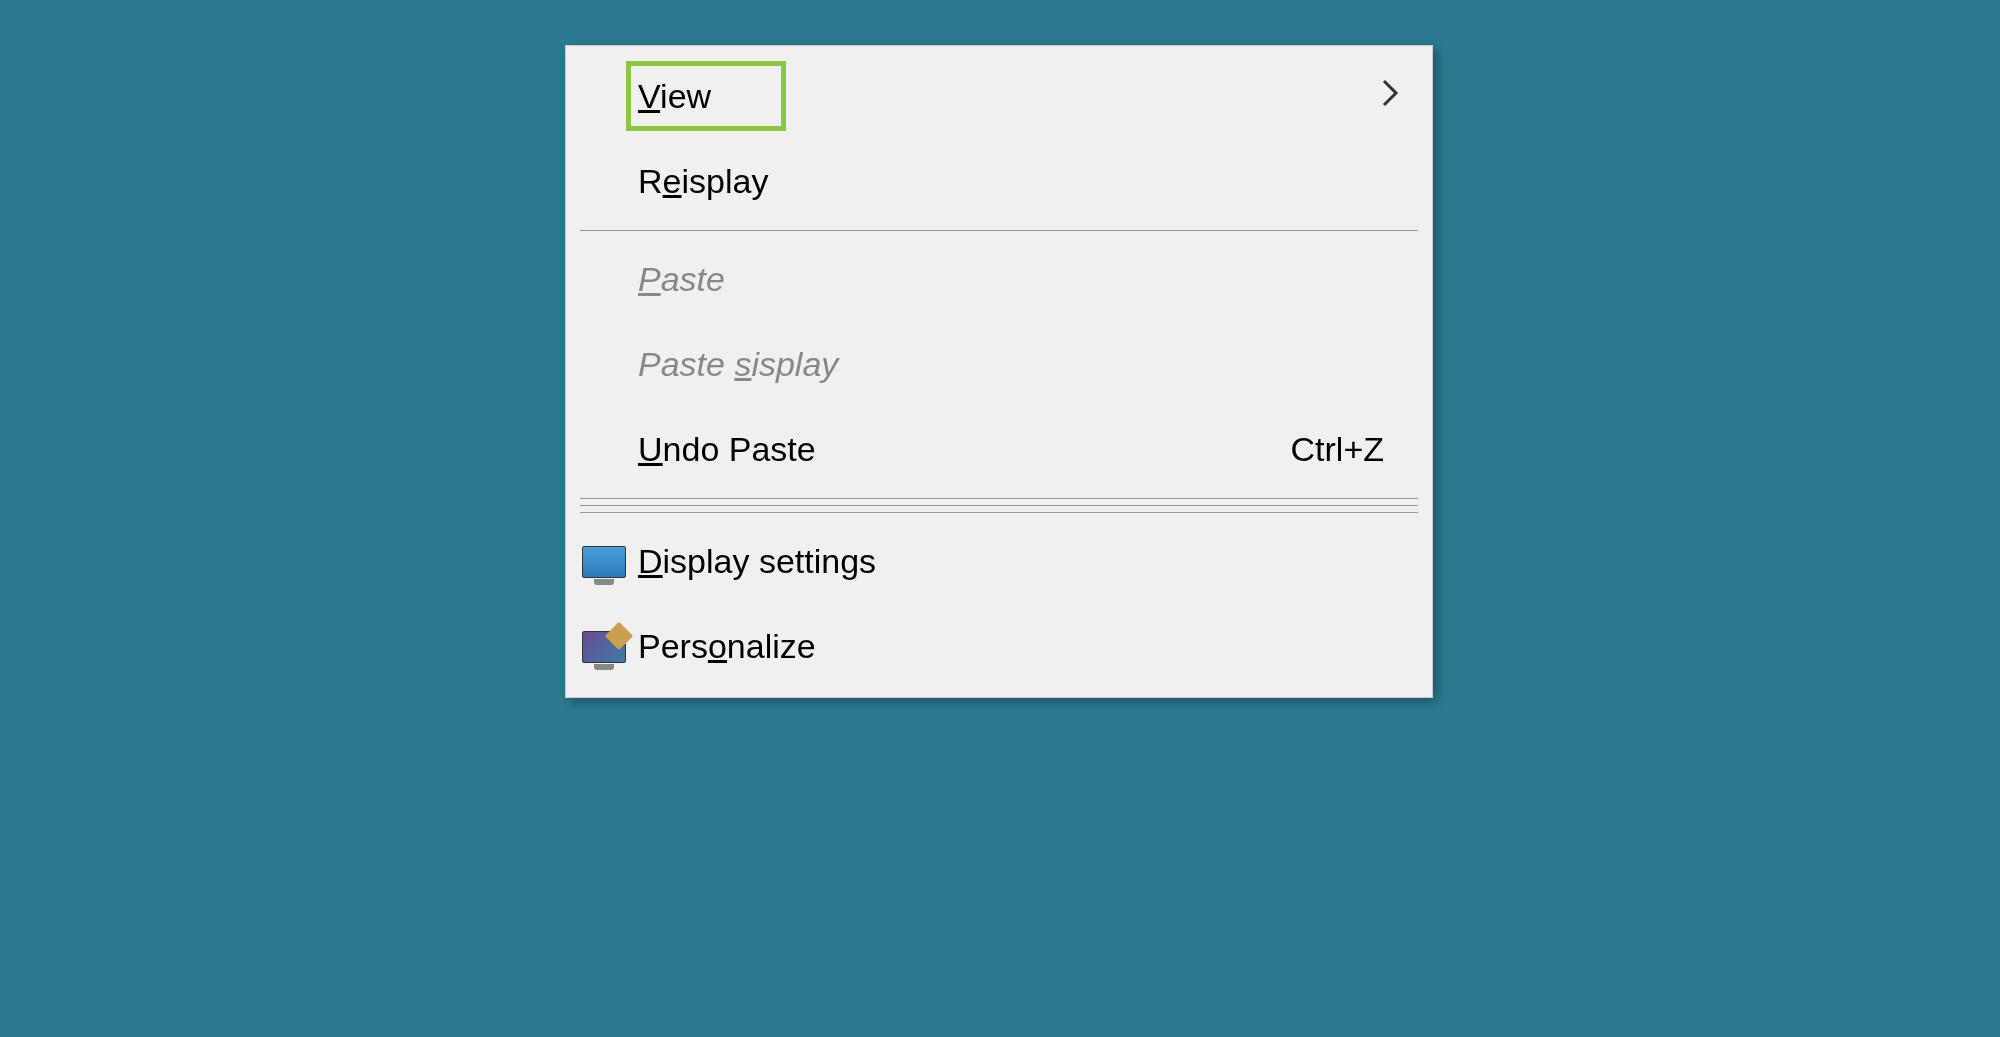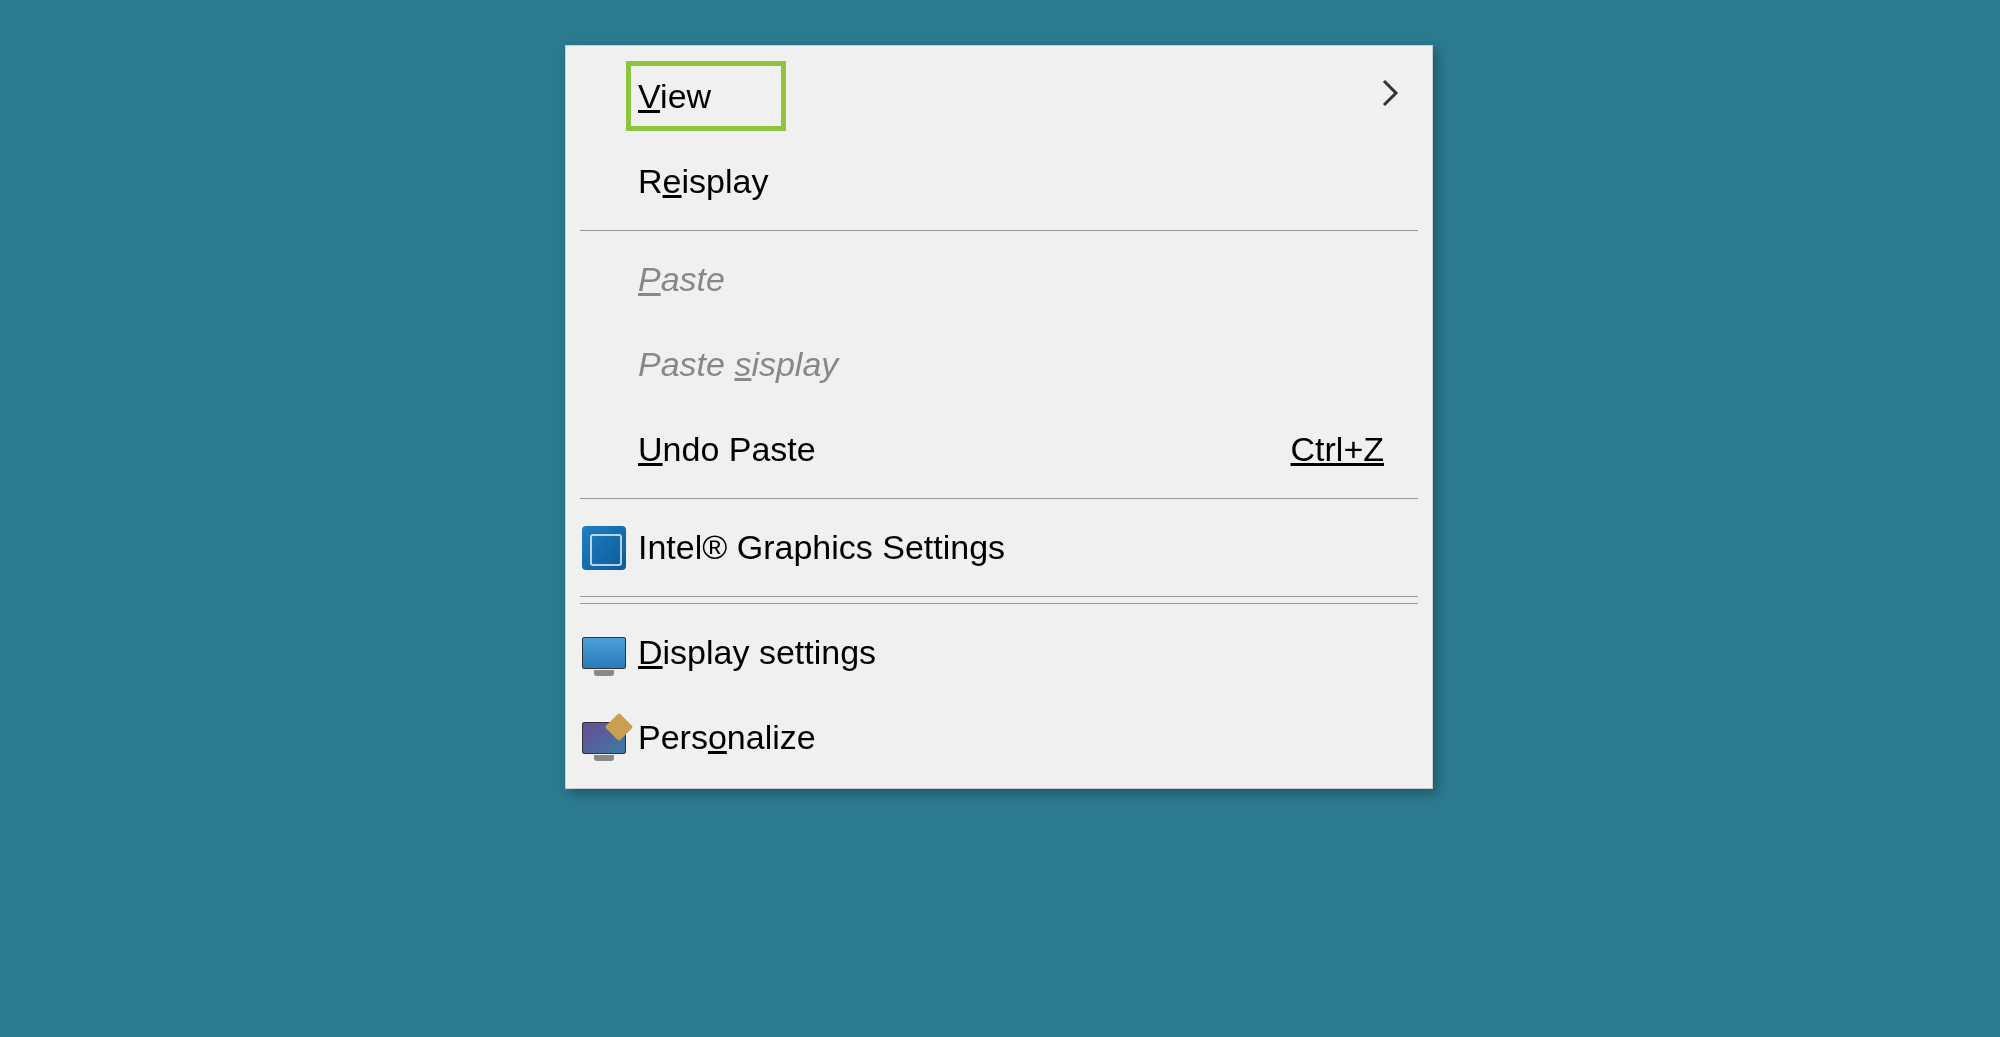--- a/index.html
+++ b/index.html
@@ -44,21 +44,20 @@
     }
     
     .menu-item .label {
       flex: 1;
     }
     
     .menu-item .shortcut {
       font-size: 34px;
       color: #000;
       margin-right: 20px;
-      text-decoration: underline;
     }
     
     .menu-item .arrow {
       position: absolute;
       right: 32px;
       font-size: 38px;
       color: #333;
       font-weight: 300;
     }
     
@@ -203,28 +202,20 @@
 
   <div class="menu-item">
     <span class="label">
       <span></span><span class="underline-char">U</span><span>ndo Paste</span>
     </span>
     <span class="shortcut">Ctrl+Z</span>
   </div>
 
   <div class="separator"></div>
 
-  <div class="menu-item">
-    <span class="icon-slot">
-      <span class="intel-icon"></span>
-    </span>
-    <span class="label">
-      <span>Intel® Graphics Settings</span><span class="underline-char"></span><span></span>
-    </span>
-  </div>
 
   <div class="separator"></div>
 
 
   <div class="separator"></div>
 
   <div class="menu-item">
     <span class="icon-slot">
       <span class="display-icon"></span>
     </span>

